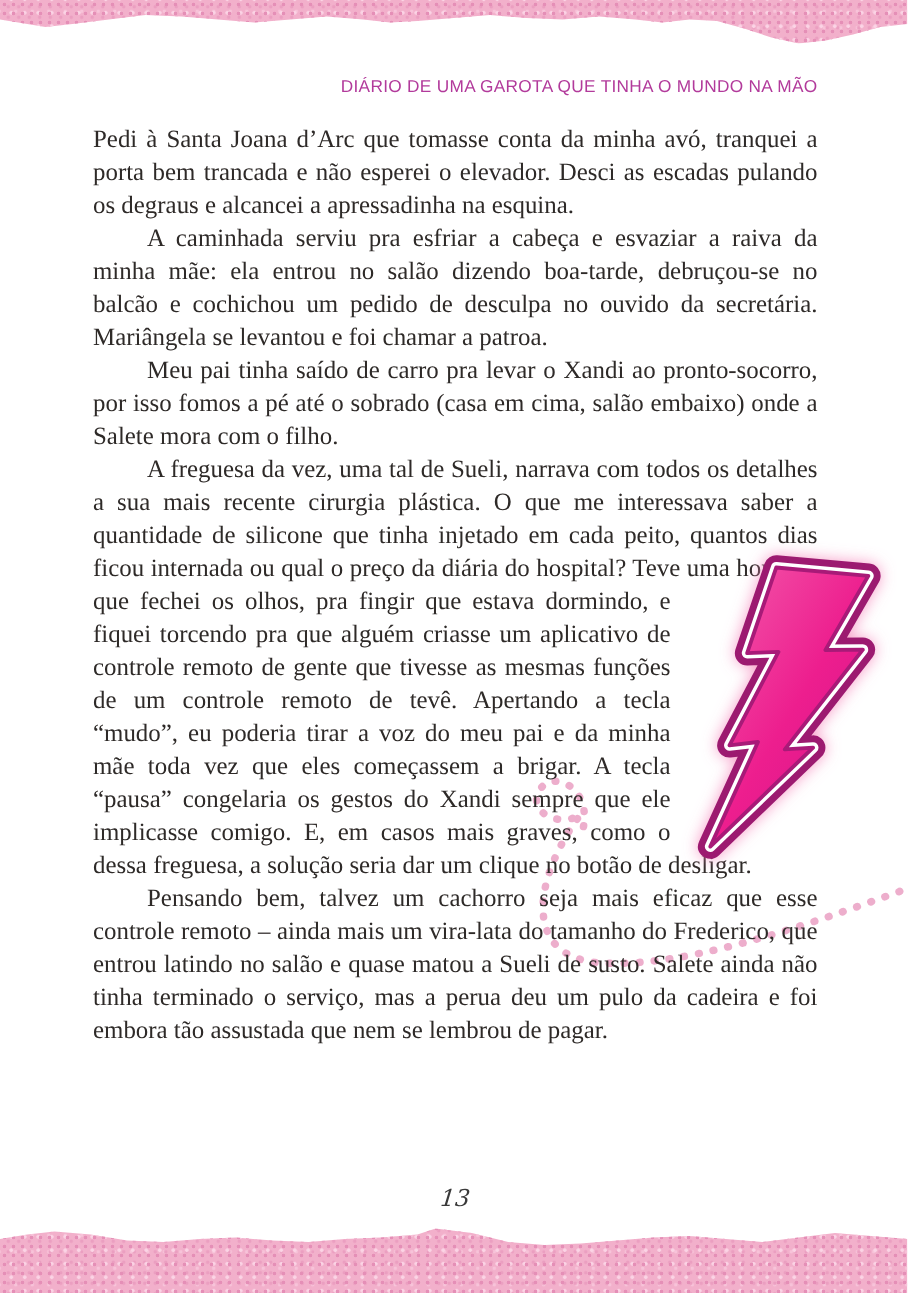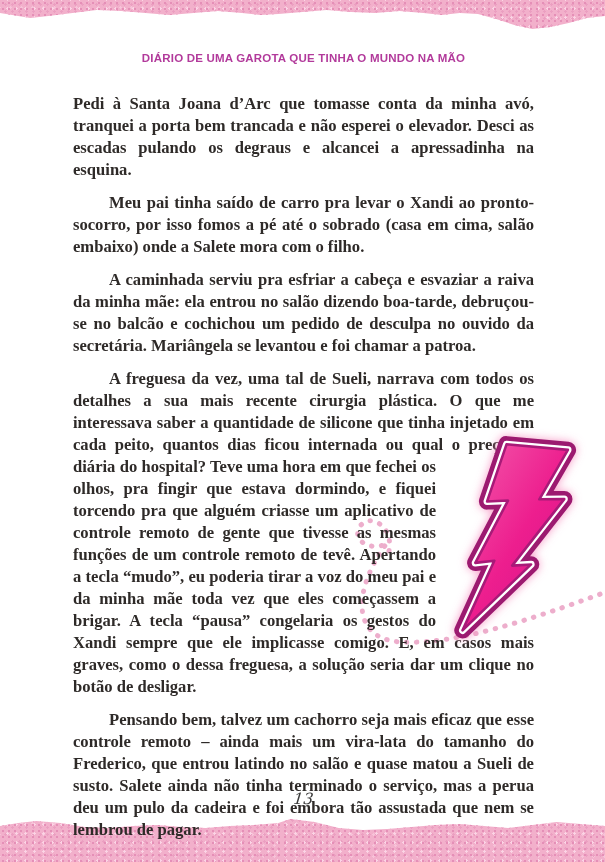--- a/index.html
+++ b/index.html
@@ -24,32 +24,32 @@
     top:0;height:46px;
     clip-path:polygon(0 0,100% 0,100% 16px,97% 18px,94% 23px,91% 27px,88% 29px,85% 25px,82% 19px,79% 14px,76% 13px,73% 15px,70% 13px,66% 11px,62% 13px,58% 12px,54% 10px,50% 12px,46% 14px,43% 15px,40% 13px,36% 11px,32% 13px,28% 15px,24% 13px,20% 11px,16% 10px,12% 13px,8% 16px,5% 18px,3% 16px,0 13px);
   }
   .glitter-bottom{
     bottom:0;height:46px;
     clip-path:polygon(0 10px,3% 7px,6% 5px,10% 7px,14% 11px,18% 12px,22% 10px,26% 9px,30% 11px,34% 12px,38% 10px,42% 9px,46% 7px,48% 3px,52% 6px,56% 12px,60% 14px,64% 13px,68% 11px,72% 9px,76% 8px,80% 10px,84% 12px,88% 9px,92% 6px,96% 8px,100% 10px,100% 100%,0 100%);
   }
   
   .running-header{
     position:absolute;top:52px;left:62px;width:483px;z-index:2;
-    text-align:center;
+    text-align:right;
     font-family:"Liberation Sans","DejaVu Sans",sans-serif;
-    font-weight:bold;font-size:11.5px;letter-spacing:.2px;
+    font-weight:normal;font-size:11.5px;letter-spacing:.2px;
     color:#b23a9b;
   }
   
   .text-block{
     position:absolute;top:82px;left:62px;width:483px;z-index:2;
     font-size:16.6px;line-height:22px;color:#2e2a28;
     text-align:justify;
   }
-  .text-block p{margin:11px;text-indent:36px;font-weight:bold;}
+  .text-block p{margin:0;text-indent:36px;}
   .text-block p.first{text-indent:0;}
   
   .bolt-slot{
     float:right;width:88px;height:168px;margin:-4px 0 0 10px;
     position:relative;
   }
   .bolt-svg{
     position:absolute;left:-10px;top:-14px;width:150px;height:205px;
     overflow:visible;
     filter:drop-shadow(0 0 5px rgba(246,140,190,.85));
@@ -74,22 +74,22 @@
 <div class="glitter glitter-bottom"></div>
 
 <svg class="dotted-trail" viewBox="0 0 605 862" xmlns="http://www.w3.org/2000/svg">
   <path d="M 389 551 C 394 524 367 512 359 528 C 352 542 374 552 387 543 C 377 556 362 582 362 605 C 362 628 376 640 400 642 C 455 645 527 621 606 592" fill="none" stroke="#ecaac9" stroke-width="5" stroke-linecap="round" stroke-dasharray="0.5 9.5" opacity="0.95"></path>
 </svg>
 
 <div class="running-header">DIÁRIO DE UMA GAROTA QUE TINHA O MUNDO NA MÃO</div>
 
 <div class="text-block">
   <p class="first">Pedi à Santa Joana d’Arc que tomasse conta da minha avó, tranquei a porta bem trancada e não esperei o elevador. Desci as escadas pulando os degraus e alcancei a apressadinha na esquina.</p>
+  <p>A caminhada serviu pra esfriar a cabeça e esvaziar a raiva da minha mãe: ela entrou no salão dizendo boa-tarde, debruçou-se no balcão e cochichou um pedido de desculpa no ouvido da secretária. Mariângela se levantou e foi chamar a patroa.</p>
   <p>Meu pai tinha saído de carro pra levar o Xandi ao pronto-socorro, por isso fomos a pé até o sobrado (casa em cima, salão embaixo) onde a Salete mora com o filho.</p>
-  <p>A caminhada serviu pra esfriar a cabeça e esvaziar a raiva da minha mãe: ela entrou no salão dizendo boa-tarde, debruçou-se no balcão e cochichou um pedido de desculpa no ouvido da secretária. Mariângela se levantou e foi chamar a patroa.</p>
   <p><span>A freguesa da vez, uma tal de Sueli, narrava com todos os detalhes a sua mais recente cirurgia plástica. O que me interessava saber a quantidade de silicone que tinha injetado em cada peito, quantos dias ficou internada ou qual o preço da diária do hospital? Teve uma hora em que </span><span class="bolt-slot">
         <svg class="bolt-svg" viewBox="0 0 130 200" xmlns="http://www.w3.org/2000/svg">
       <defs>
         <linearGradient id="boltgrad" x1="0" y1="0" x2="1" y2="1">
           <stop offset="0" stop-color="#f24da5"></stop>
           <stop offset="0.5" stop-color="#ed1e8e"></stop>
           <stop offset="1" stop-color="#d6148a"></stop>
         </linearGradient>
       </defs>
       <g transform="rotate(9 65 100)">

